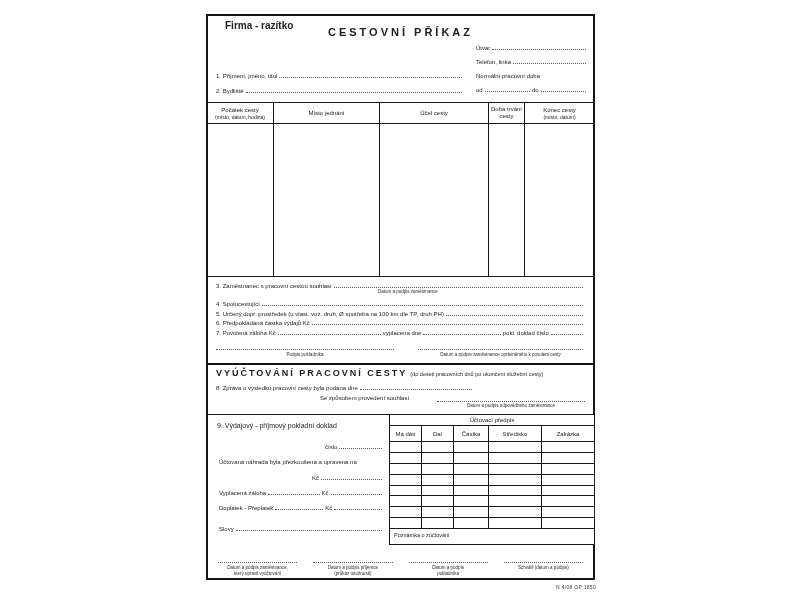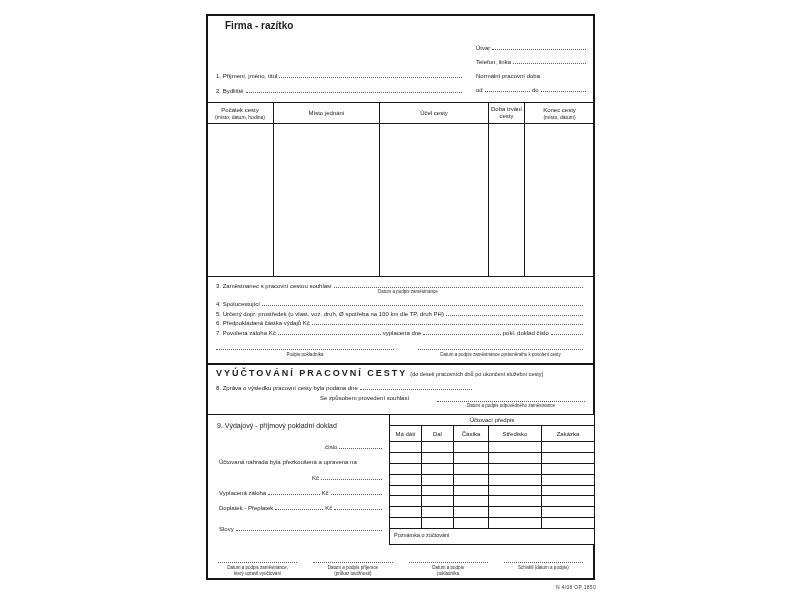--- a/index.html
+++ b/index.html
@@ -85,20 +85,21 @@
   .footer-code { position:absolute; top:584px; right:204px; font-size:5px; color:#3a3a3a; letter-spacing:0.3px; }
   .lbl { white-space:nowrap; }
 </style>
 </head>
 <body>
 
 <div class="page">
   <div class="form">
 
     <div class="abs stamp">Firma - razítko</div>
+    <div class="abs title">CESTOVNÍ PŘÍKAZ</div>
 
     <div class="abs topright">
       <div class="tr-row">
         <span class="lbl">Útvar</span>
         <span class="dots"></span>
       </div>
       <div class="tr-row">
         <span class="lbl">Telefon, linka</span>
         <span class="dots"></span>
       </div>

